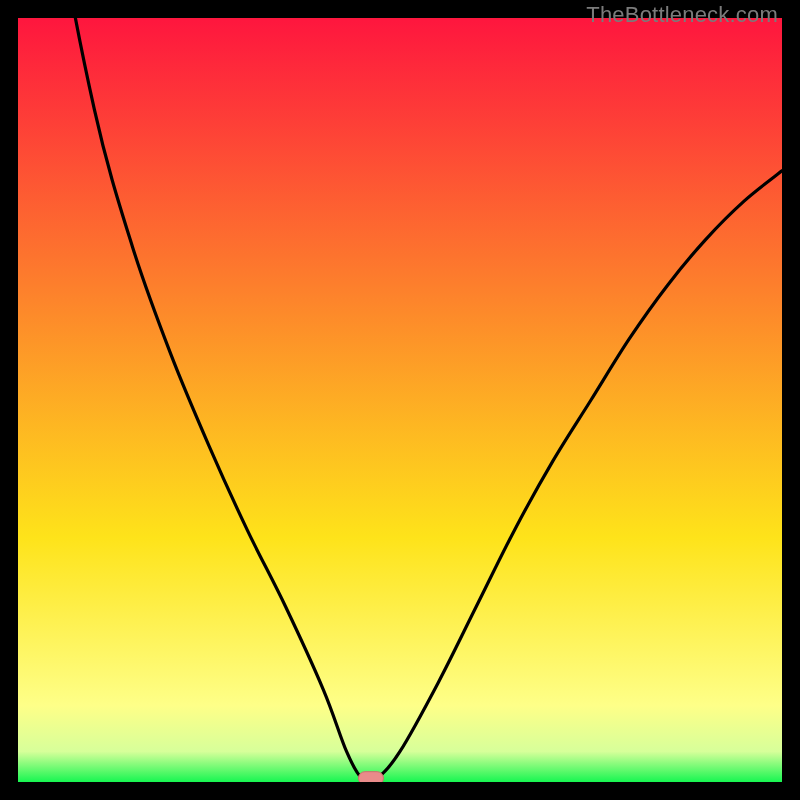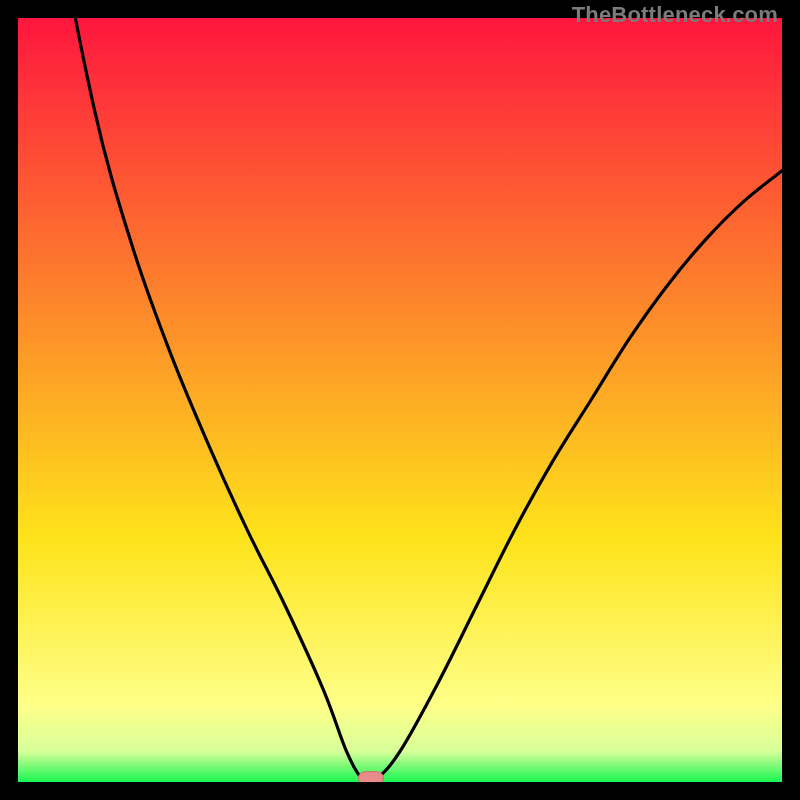--- a/index.html
+++ b/index.html
@@ -25,21 +25,21 @@
     top: 0;
     width: 764px;
     height: 764px;
   }
   .watermark {
     position: absolute;
     top: 2px;
     right: 22px;
     color: #7b7b7b;
     font-size: 22px;
-    font-weight: 700;
+    font-weight: 400;
     letter-spacing: 0.2px;
   }
 </style>
 </head>
 <body>
 
 <div class="frame">
   <svg class="plot-area" viewBox="0 0 764 764">
     <defs>
       <linearGradient id="bg-grad" x1="0" y1="0" x2="0" y2="1">

